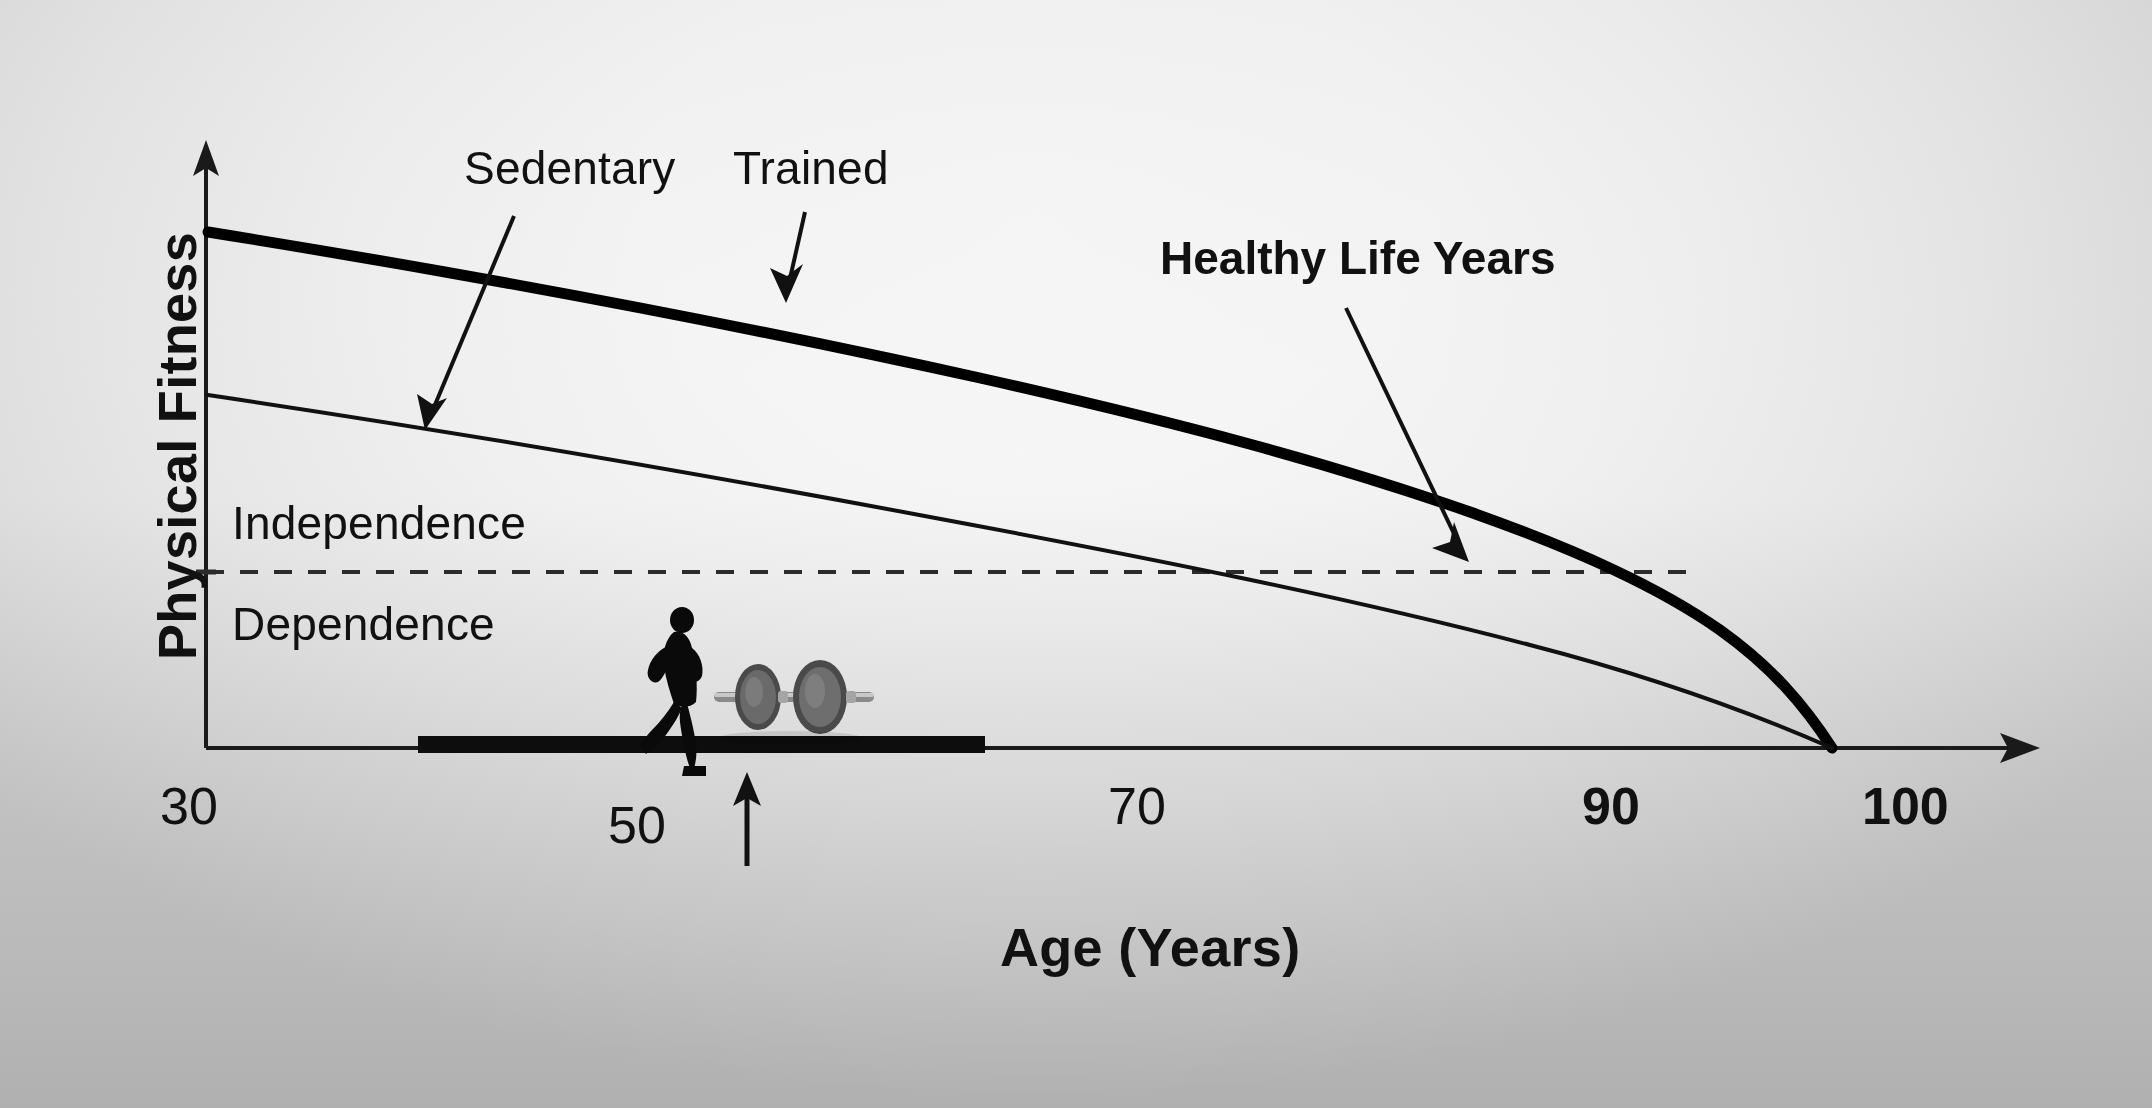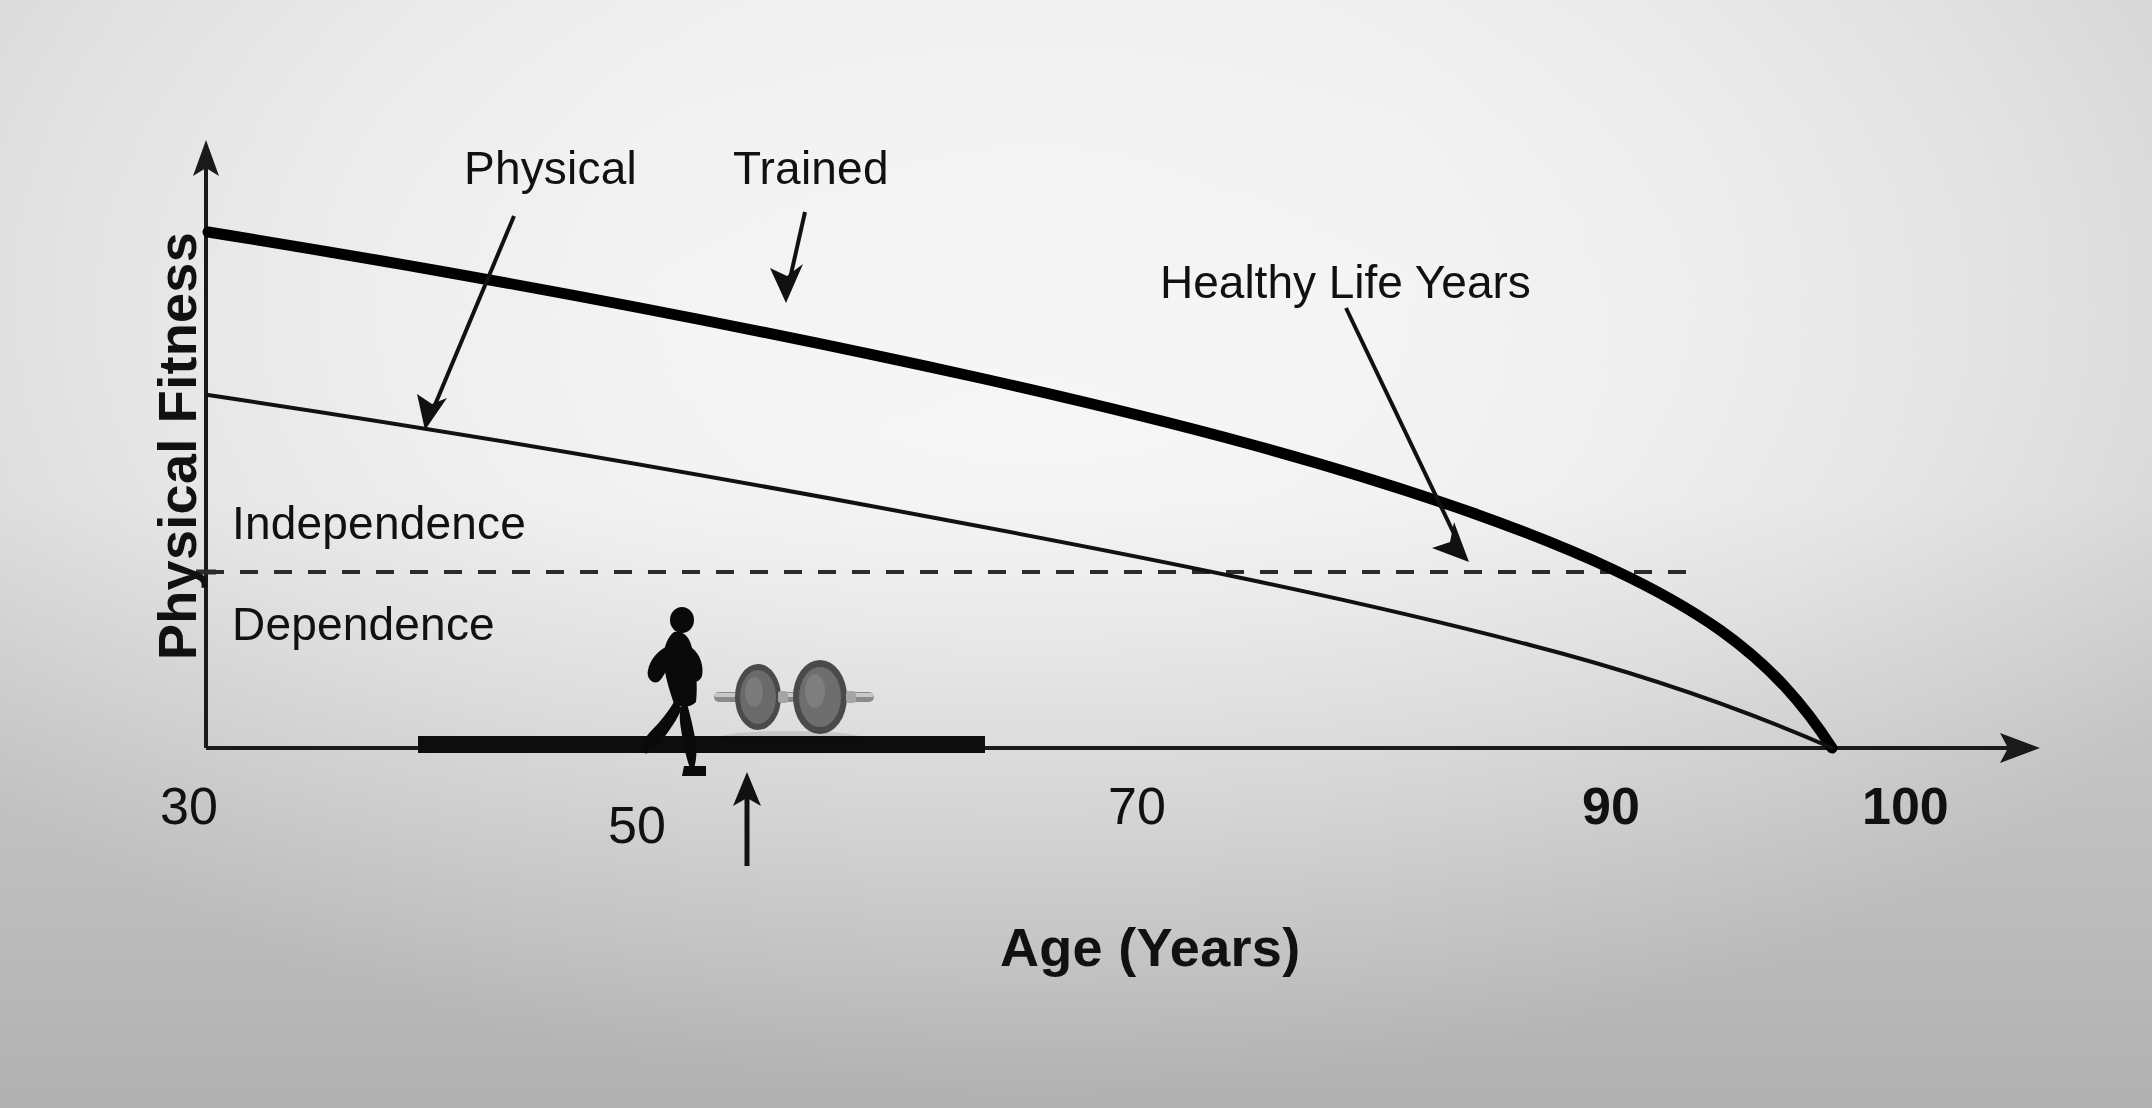--- a/index.html
+++ b/index.html
@@ -40,22 +40,21 @@
     color: #111111;
     line-height: 1;
   }
   .lbl-plain {
     font-size: 46px;
     font-weight: 400;
     letter-spacing: 0.2px;
   }
   .lbl-bold {
     font-size: 46px;
-    font-weight: 400;
-    margin-top: 24px;
+    font-weight: 700;
   }
   .tick-lbl {
     font-size: 52px;
     font-weight: 400;
   }
   .axis-title {
     font-size: 54px;
     font-weight: 700;
     letter-spacing: 0.3px;
   }
@@ -154,21 +153,21 @@
 
       <ellipse cx="62" cy="66" rx="72" ry="7" fill="#000000" opacity="0.10"></ellipse>
     </g>
 
   </svg>
 
   <div class="txt axis-title" id="ylabel" style="left: 150px; top: 660px;">Physical Fitness</div>
 
   <div class="txt axis-title" style="left: 1000px; top: 920px;">Age (Years)</div>
 
-  <div class="txt lbl-plain" style="left: 464px; top: 145px;">Physical</div>
+  <div class="txt lbl-plain" style="left: 464px; top: 145px;">Sedentary</div>
 
   <div class="txt lbl-plain" style="left: 733px; top: 145px;">Trained</div>
 
   <div class="txt lbl-bold" style="left: 1160px; top: 235px;">Healthy Life Years</div>
 
   <div class="txt lbl-plain" style="left: 232px; top: 500px; text-align: center;">Independence</div>
 
   <div class="txt lbl-plain" style="left: 232px; top: 601px;">Dependence</div>
 
 

